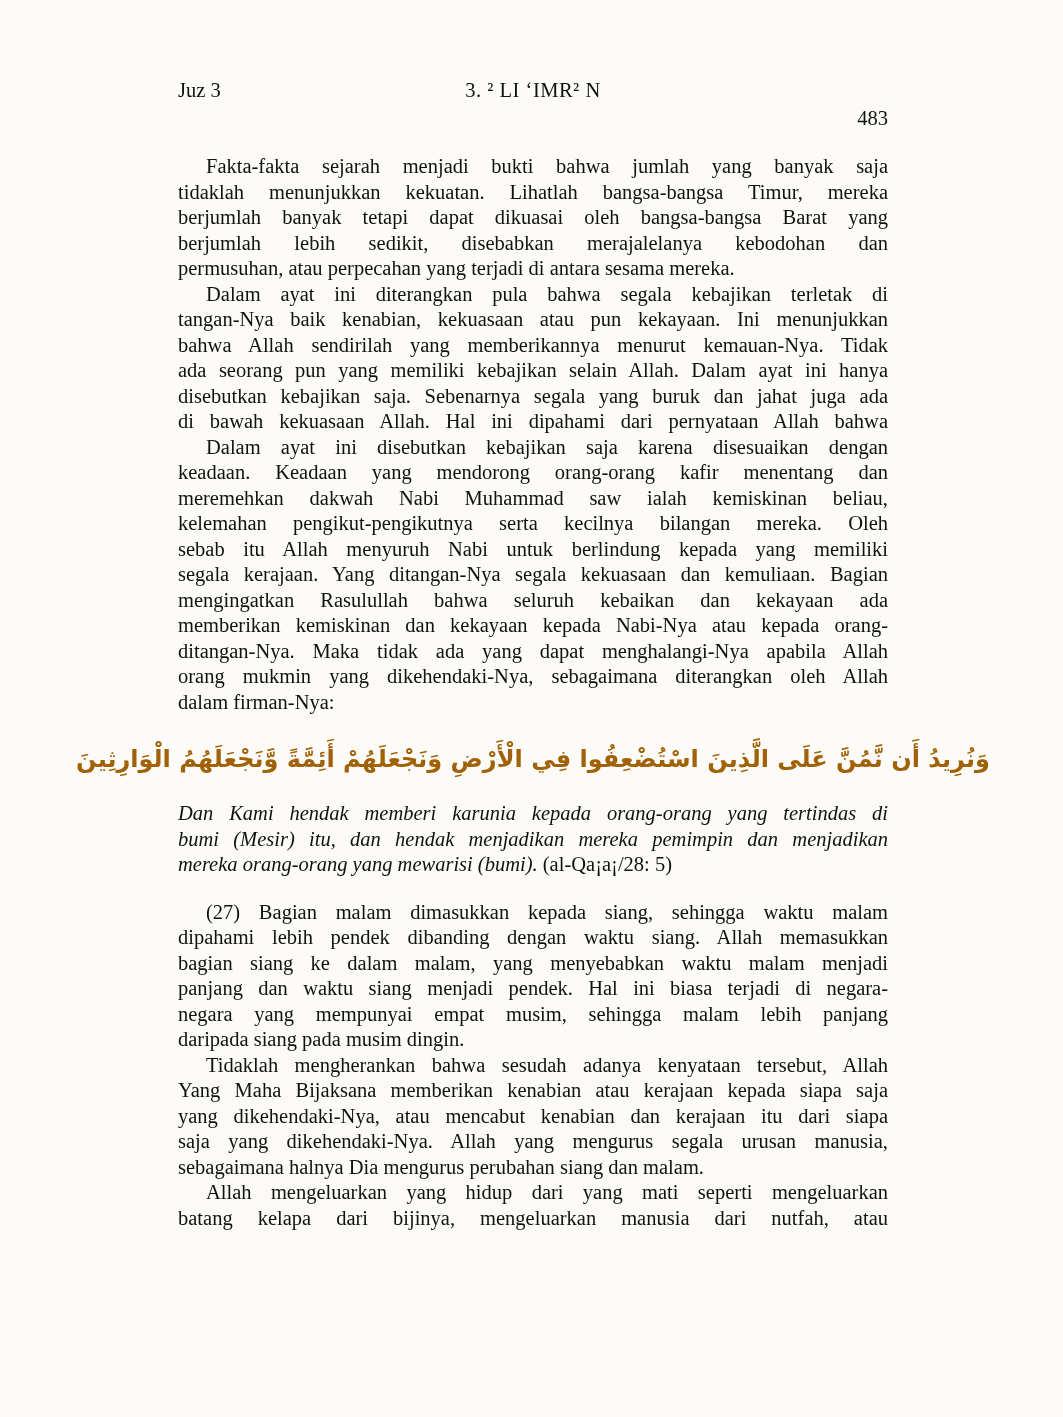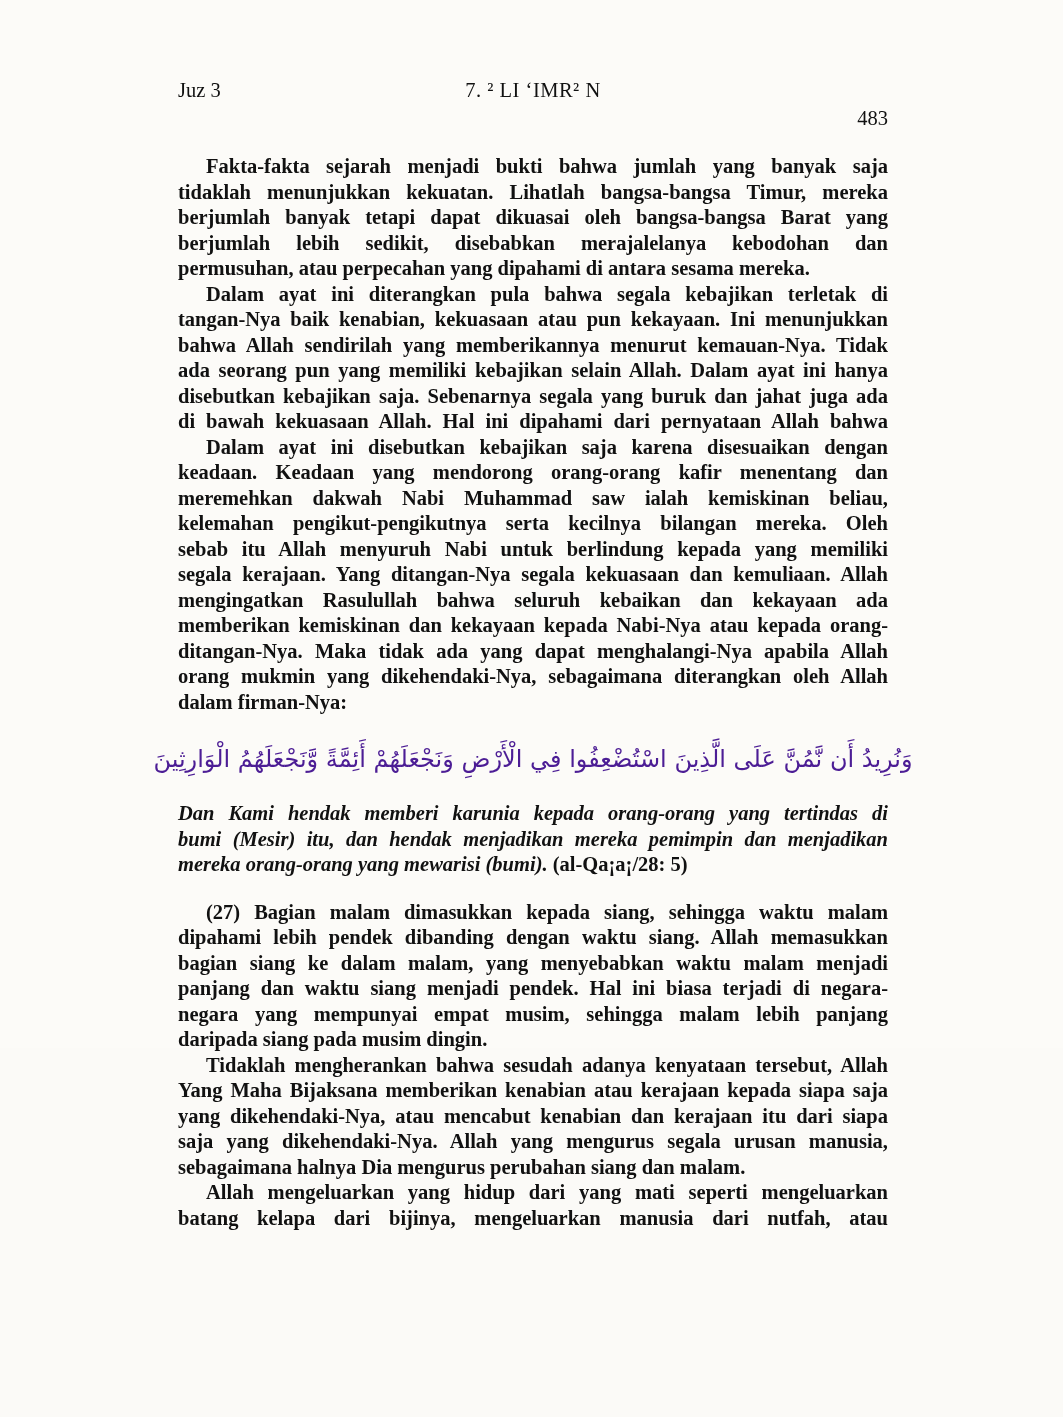--- a/index.html
+++ b/index.html
@@ -29,21 +29,21 @@
   }
   .header .juz { position: absolute; left: 0; top: 0; }
   .header .surah {
     position: absolute; left: 50%; top: 0;
     transform: translateX(-50%);
     white-space: nowrap;
     letter-spacing: 0.5px;
   }
   .header .pagenum { position: absolute; right: 0; top: 0; margin-top: 28px; }
 
-  .para { width: 710px; font-weight: bold; }
+  .para { width: 710px; }
   .line {
     width: 710px;
     line-height: 25.5px;
     text-align: justify;
     text-align-last: justify;
     white-space: normal;
   }
   .line.last { text-align-last: left; }
   .line.indent { text-indent: 28px; }
   .italic { font-style: italic; }
@@ -52,64 +52,64 @@
     margin: 12px 0 10px 0;
     height: 64px;
     display: flex;
     align-items: center;
     justify-content: center;
   }
   .arabic {
     direction: rtl;
     font-family: "DejaVu Sans", sans-serif;
     font-size: 24px;
-    font-weight: normal;
+    font-weight: bold;
     white-space: nowrap;
-    color: #4c1d95;
+    color: #a16207;
   }
   .translation .line { font-style: italic; }
   .translation .line.mixed { font-style: normal; }
   .para-27 { margin-top: 22px; }
 </style>
 </head>
 <body>
 
 <div class="page">
   <div class="content">
 
     <div class="header">
       <span class="juz">Juz 3</span>
-      <span class="surah">7. ² LI ‘IMR² N</span>
+      <span class="surah">3. ² LI ‘IMR² N</span>
       <span class="pagenum">483</span>
     </div>
 
     <div class="para">
         <div class="line indent">Fakta-fakta sejarah menjadi bukti bahwa jumlah yang banyak saja</div>
         <div class="line">tidaklah menunjukkan kekuatan. Lihatlah bangsa-bangsa Timur, mereka</div>
         <div class="line">berjumlah banyak tetapi dapat dikuasai oleh bangsa-bangsa Barat yang</div>
         <div class="line">berjumlah lebih sedikit, disebabkan merajalelanya kebodohan dan</div>
-        <div class="line last">permusuhan, atau perpecahan yang dipahami di antara sesama mereka.</div>
+        <div class="line last">permusuhan, atau perpecahan yang terjadi di antara sesama mereka.</div>
       </div>
 
     <div class="para">
         <div class="line indent">Dalam ayat ini diterangkan pula bahwa segala kebajikan terletak di</div>
         <div class="line">tangan-Nya baik kenabian, kekuasaan atau pun kekayaan. Ini menunjukkan</div>
         <div class="line">bahwa Allah sendirilah yang memberikannya menurut kemauan-Nya. Tidak</div>
         <div class="line">ada seorang pun yang memiliki kebajikan selain Allah. Dalam ayat ini hanya</div>
         <div class="line">disebutkan kebajikan saja. Sebenarnya segala yang buruk dan jahat juga ada</div>
         <div class="line">di bawah kekuasaan Allah. Hal ini dipahami dari pernyataan Allah bahwa</div>
       </div>
 
     <div class="para">
         <div class="line indent">Dalam ayat ini disebutkan kebajikan saja karena disesuaikan dengan</div>
         <div class="line">keadaan. Keadaan yang mendorong orang-orang kafir menentang dan</div>
         <div class="line">meremehkan dakwah Nabi Muhammad saw ialah kemiskinan beliau,</div>
         <div class="line">kelemahan pengikut-pengikutnya serta kecilnya bilangan mereka. Oleh</div>
         <div class="line">sebab itu Allah menyuruh Nabi untuk berlindung kepada yang memiliki</div>
-        <div class="line">segala kerajaan. Yang ditangan-Nya segala kekuasaan dan kemuliaan. Allah</div>
+        <div class="line">segala kerajaan. Yang ditangan-Nya segala kekuasaan dan kemuliaan. Bagian</div>
         <div class="line">mengingatkan Rasulullah bahwa seluruh kebaikan dan kekayaan ada</div>
         <div class="line">memberikan kemiskinan dan kekayaan kepada Nabi-Nya atau kepada orang-</div>
         <div class="line">ditangan-Nya. Maka tidak ada yang dapat menghalangi-Nya apabila Allah</div>
         <div class="line">orang mukmin yang dikehendaki-Nya, sebagaimana diterangkan oleh Allah</div>
         <div class="line last">dalam firman-Nya:</div>
       </div>
 
     <div class="arabic-wrap">
       <div class="arabic" dir="rtl">وَنُرِيدُ أَن نَّمُنَّ عَلَى الَّذِينَ اسْتُضْعِفُوا فِي الْأَرْضِ وَنَجْعَلَهُمْ أَئِمَّةً وَّنَجْعَلَهُمُ الْوَارِثِينَ</div>
     </div>

